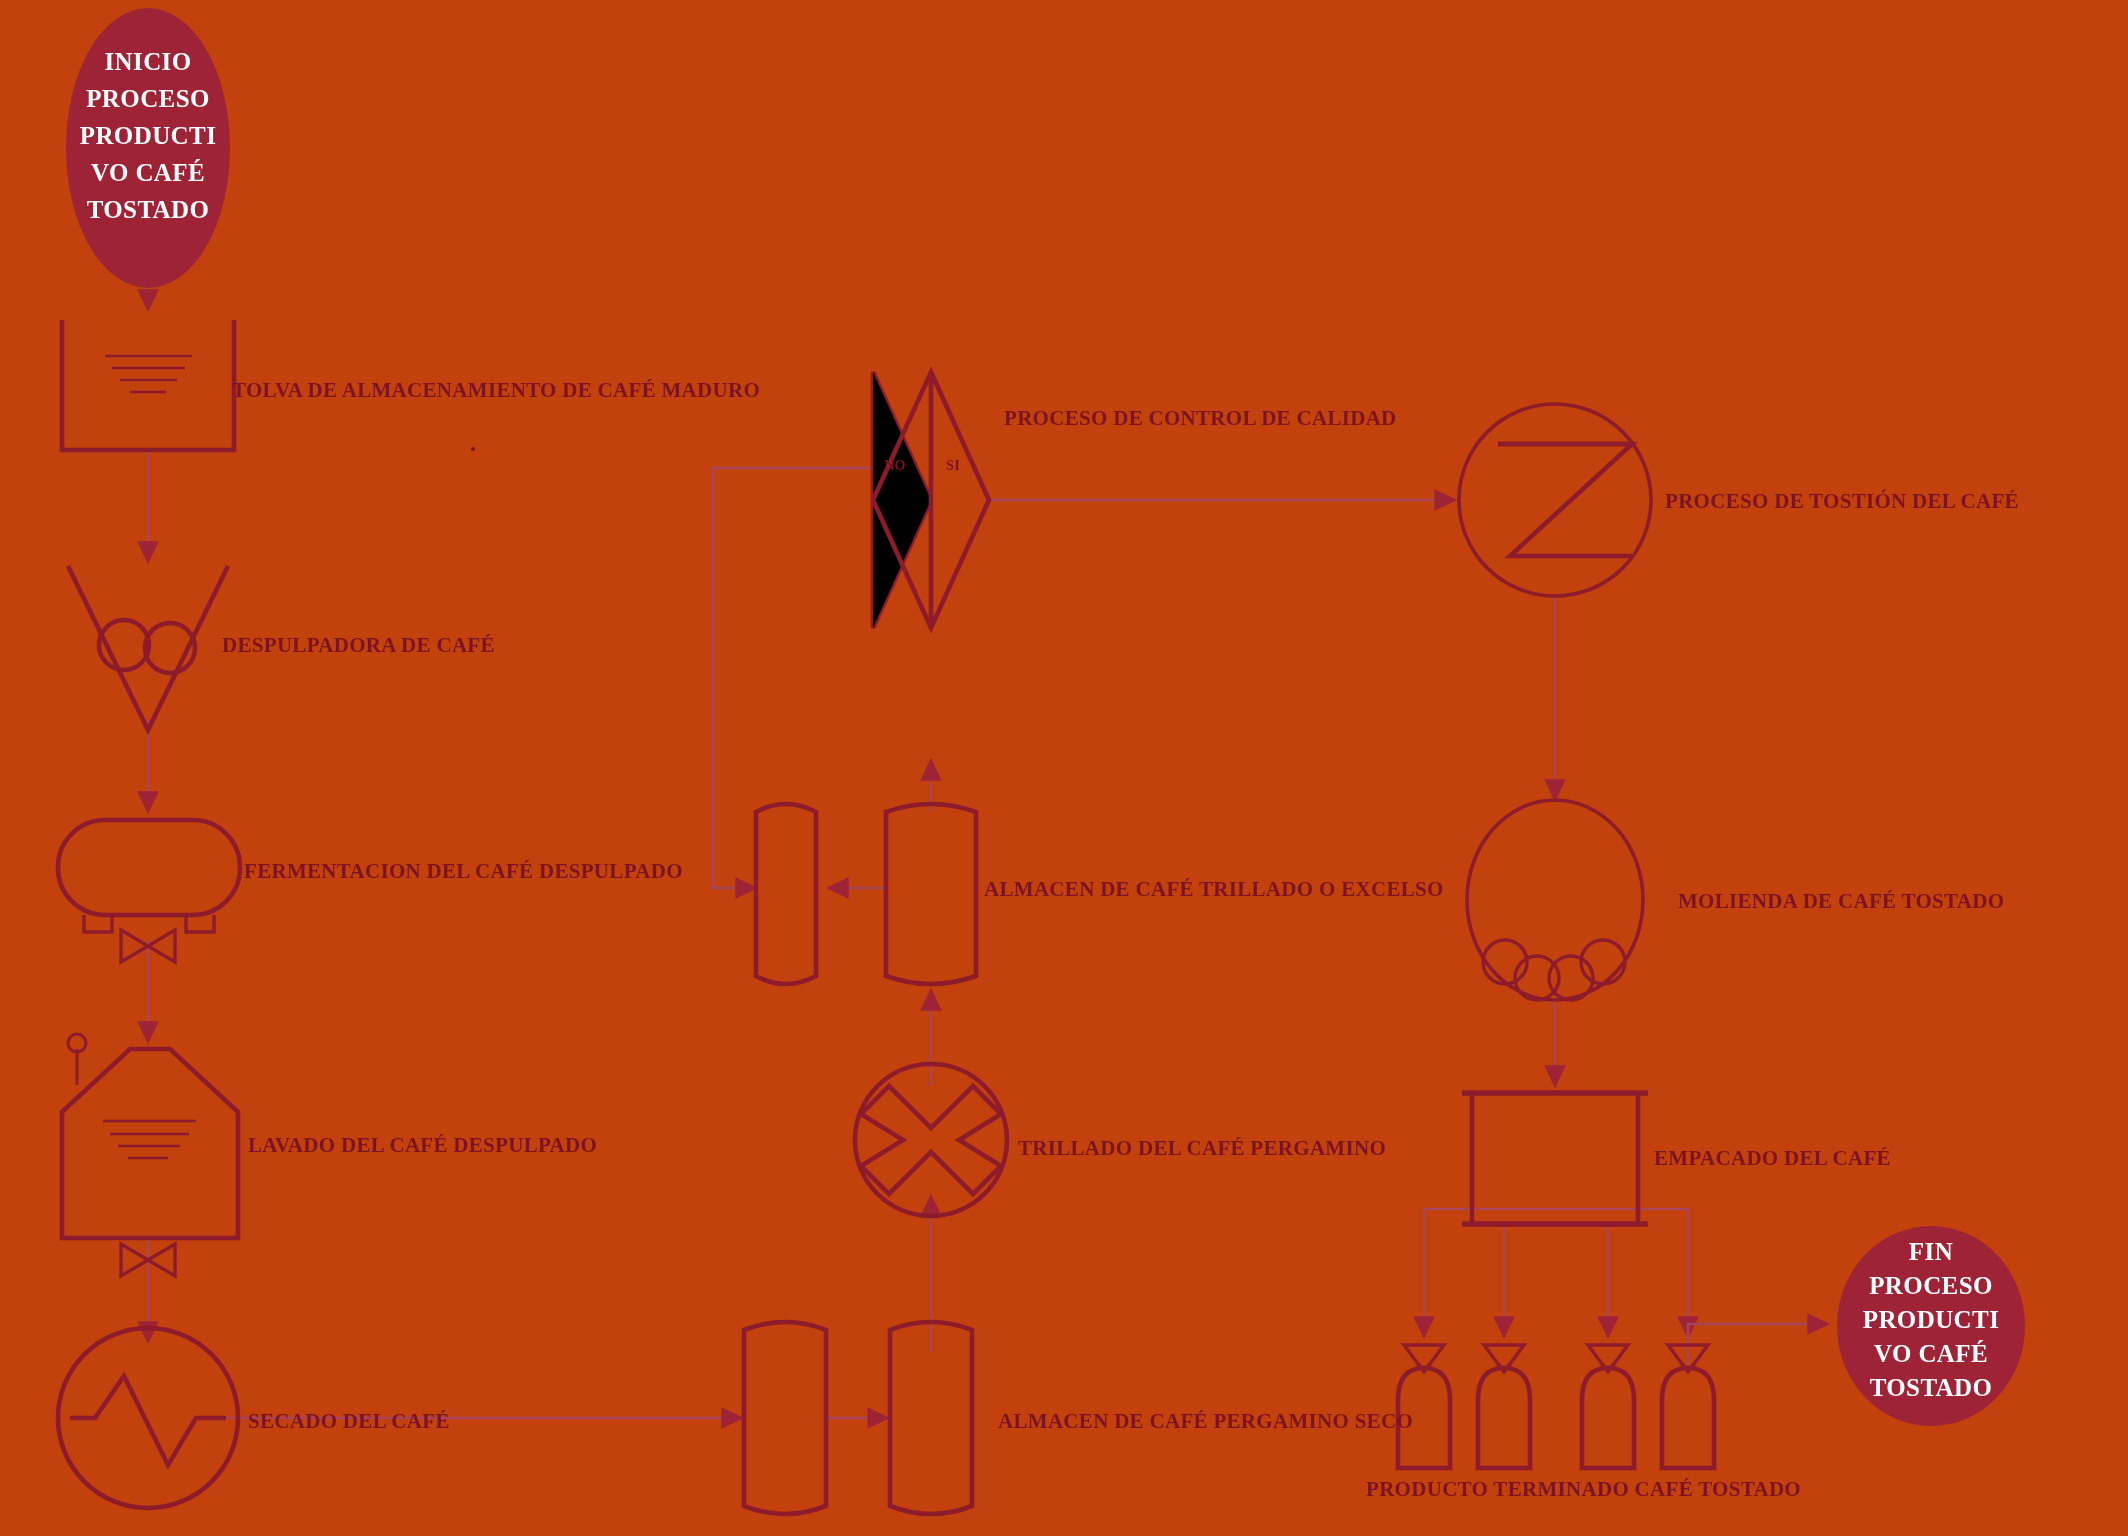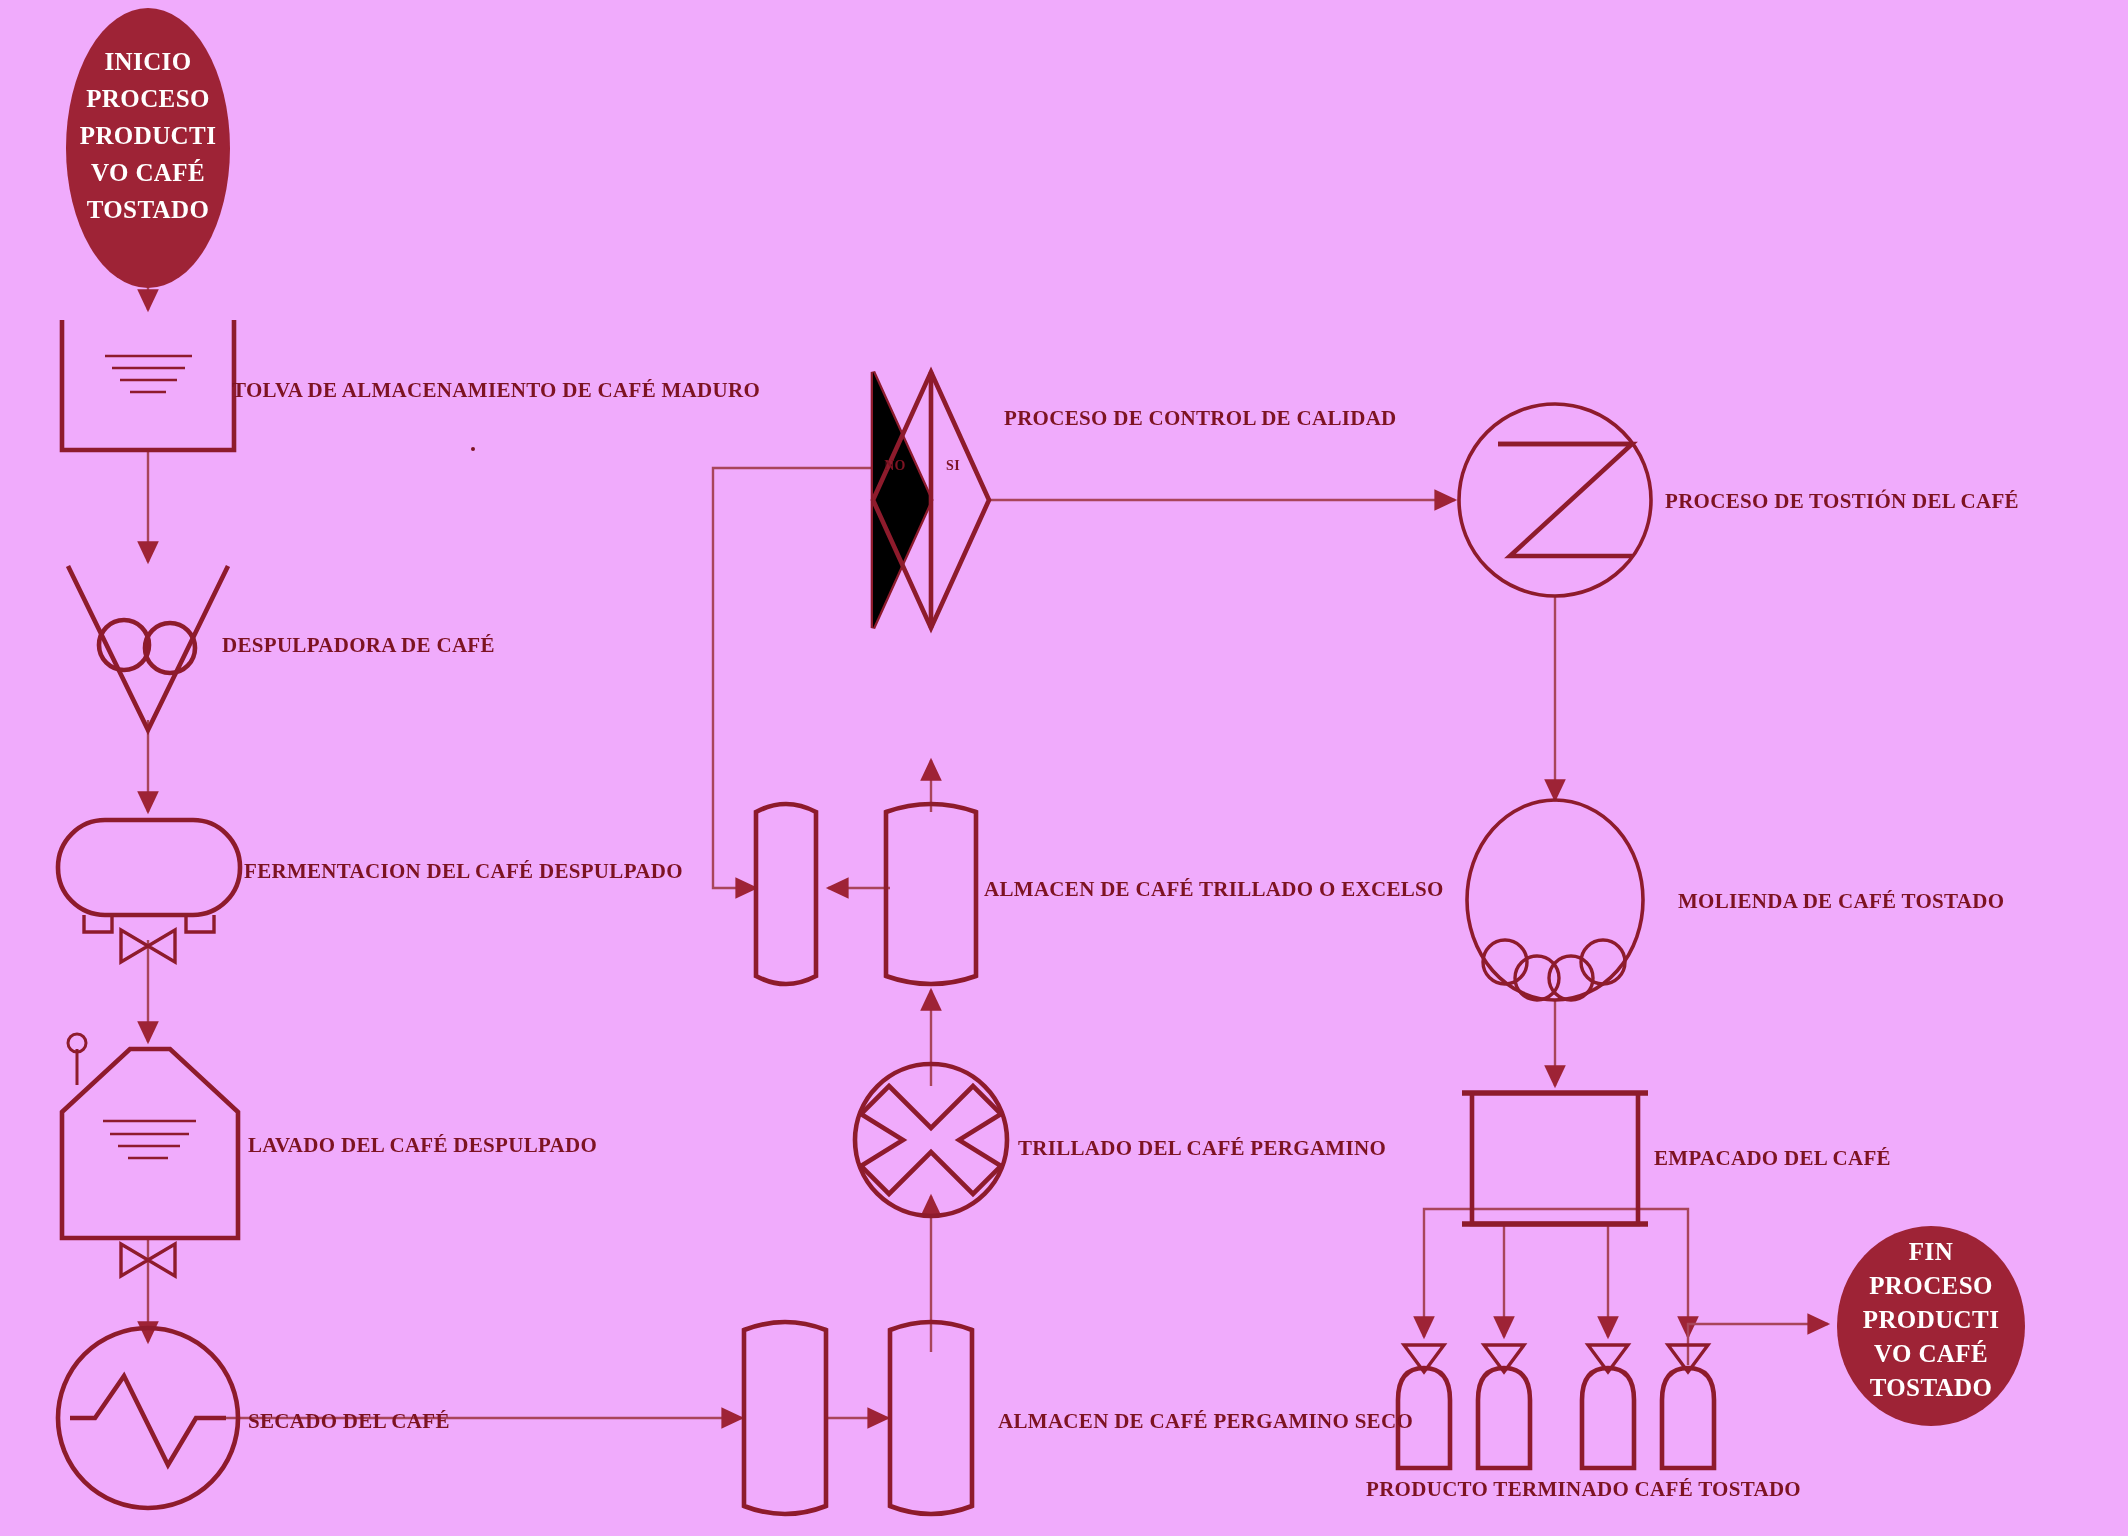--- a/index.html
+++ b/index.html
@@ -8,21 +8,21 @@
     padding: 0;
     background: #ffffff;
   }
   body {
     font-family: "Liberation Serif", "DejaVu Serif", serif;
   }
   #canvas {
     position: relative;
     width: 2128px;
     height: 1536px;
-    background: #f0abfc;
+    background: #c2410c;
     overflow: hidden;
   }
   #canvas svg {
     position: absolute;
     left: 0;
     top: 0;
   }
   .terminal-text {
     fill: #ffffff;
     font-family: "Liberation Serif", "DejaVu Serif", serif;

